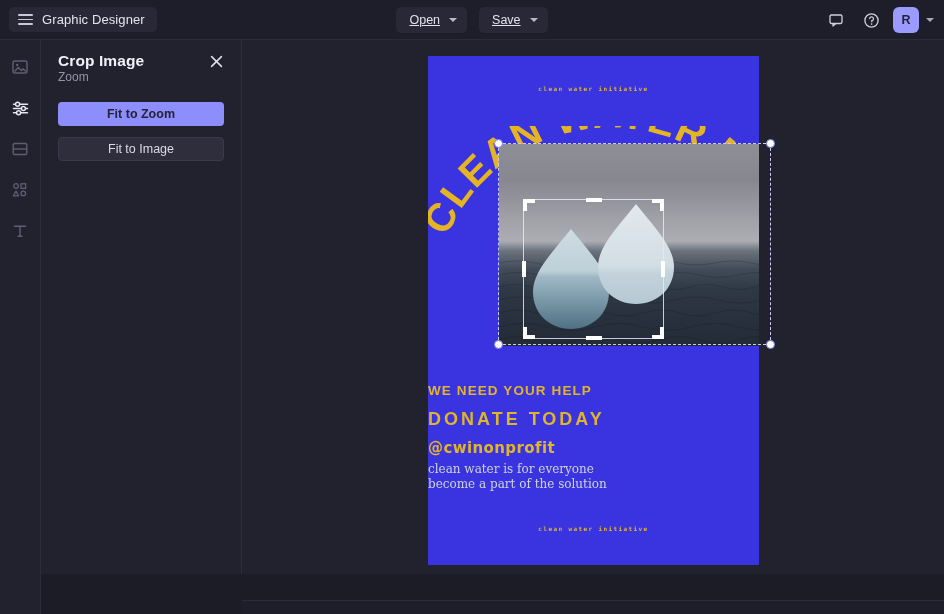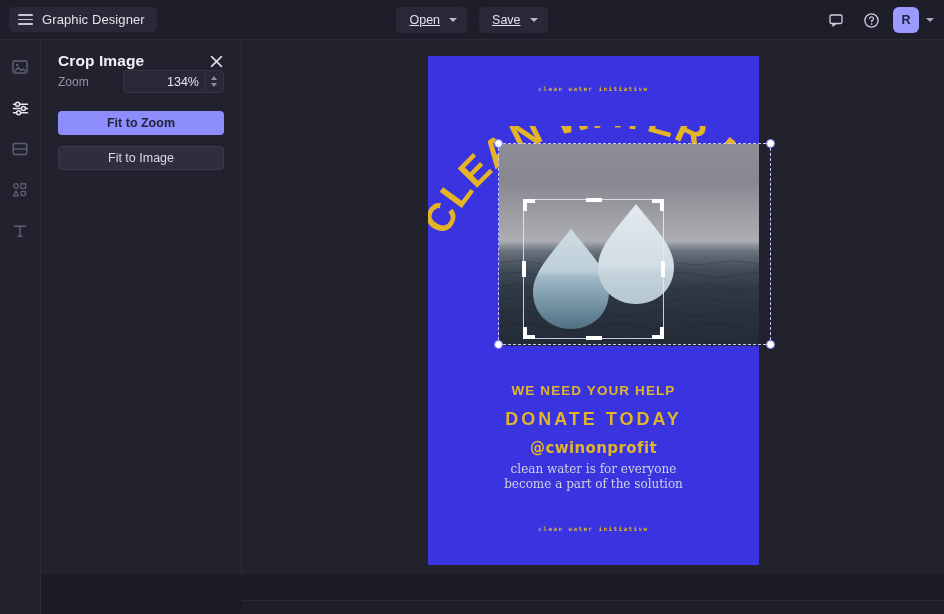--- a/index.html
+++ b/index.html
@@ -148,21 +148,21 @@
   .photo-wrap { position: absolute; left: 71px; top: 88px; width: 271px; height: 202px; }
   .photo {
     position: absolute; inset: 0;
     background:
       linear-gradient(to bottom,
         #8e8e97 0%, #87878f 18%, #9ea0a6 36%, #acaeb4 48%,
         #6a727c 53%, #424c59 62%, #2f3945 72%, #28313d 85%, #222b36 100%);
   }
   .wave { position: absolute; left: 0; right: 0; bottom: 0; height: 46%; opacity: .5; }
 
-  .poster-msg { position: absolute; left: 0; right: 0; text-align: center; }
+  .poster-msg { position: absolute; left: 0; right: 0; }
   .m1 { top: 327px; color: #e0b52a; font-size: 13.5px; font-weight: bold; letter-spacing: 1.1px; }
   .m2 { top: 353px; color: #e0b52a; font-size: 18px; font-weight: bold; letter-spacing: 3px; }
   .m3 { top: 383px; color: #e0b52a; font-size: 15px; font-weight: bold; letter-spacing: .4px;
         font-family: "DejaVu Sans", sans-serif; }
   .m4 { top: 406px; color: #cfd3dc; font-family: "DejaVu Serif", serif; 
         font-size: 12px; line-height: 15px; }
 
   
   .sel-box {
     position: absolute; left: 256px; top: 103px; width: 273px; height: 202px;
@@ -316,27 +316,20 @@
       <span class="panel-title">Crop Image</span>
       <span class="close-x">
         <svg width="15" height="15" viewBox="0 0 15 15">
           <path d="M2.6 2.6 L12.4 12.4 M12.4 2.6 L2.6 12.4" stroke="currentColor" stroke-width="1.6" stroke-linecap="round"></path>
         </svg>
       </span>
     </div>
 
     <div class="zoom-row">
       <span class="zoom-label">Zoom</span>
-      <div class="zoom-field">
-        <span class="zoom-value">134%</span>
-        <span class="stepper">
-          <i class="st-up"></i>
-          <i class="st-dn"></i>
-        </span>
-      </div>
     </div>
 
     <div class="btn-primary">Fit to Zoom</div>
     <div class="btn-secondary">Fit to Image</div>
   </div>
 
   <div class="stage">
 
     <div class="poster">
       <div class="kicker top">clean water initiative</div>

